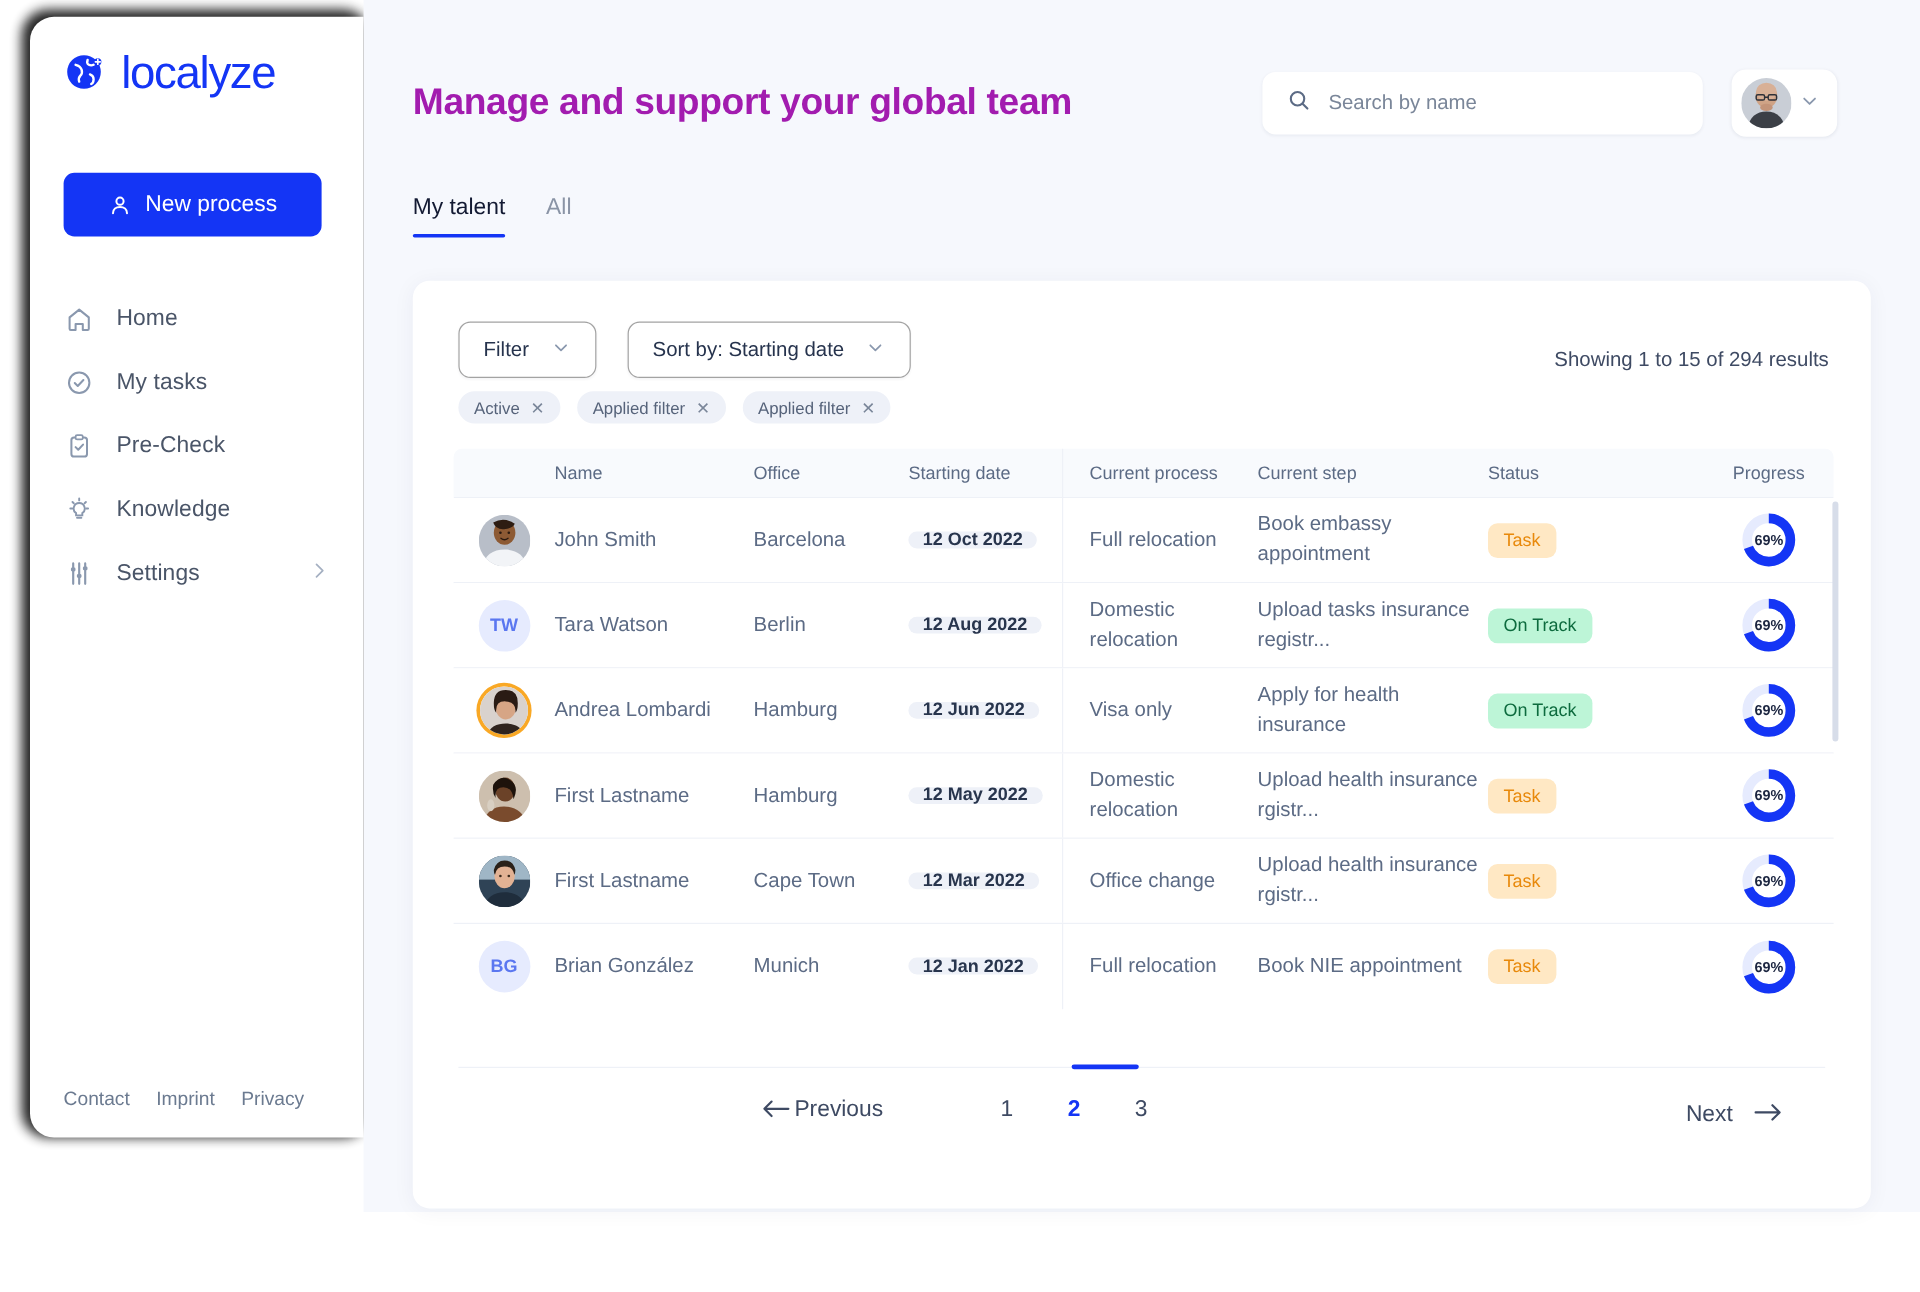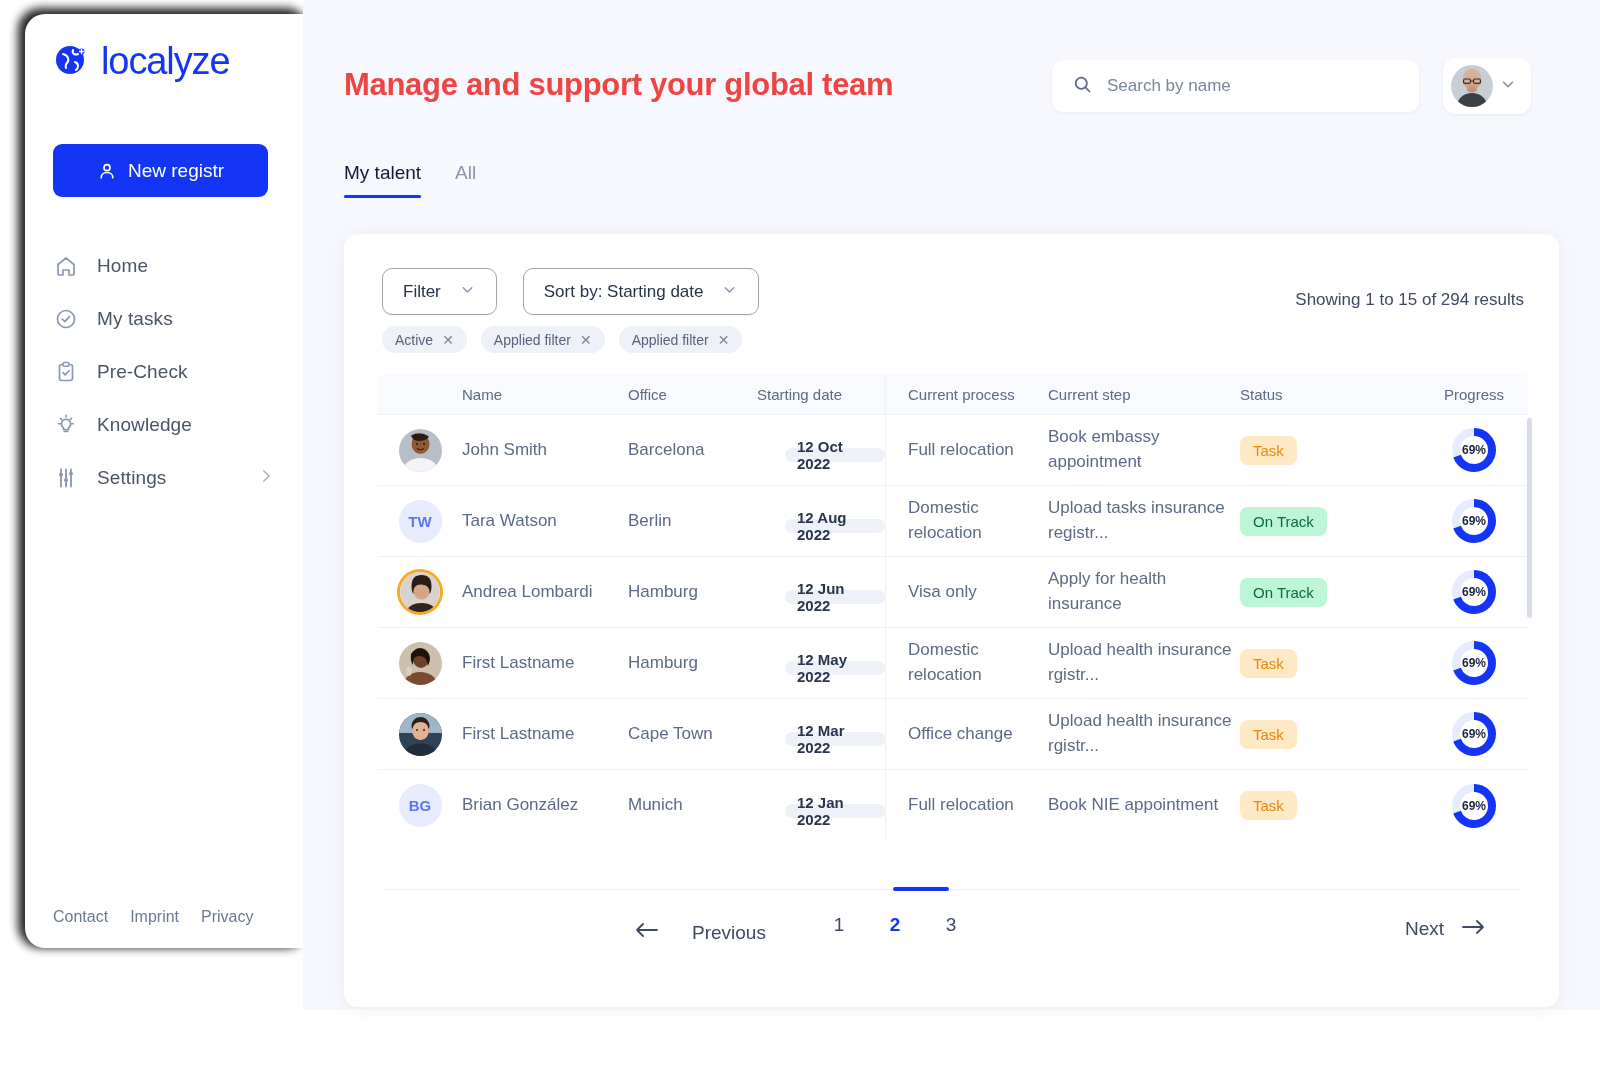--- a/index.html
+++ b/index.html
@@ -67,21 +67,21 @@
   
   .main {
     position: absolute; left: 303px; top: 0;
     width: 1297px; height: 1010px;
     background: #f6f8fd;
     border-radius: 0 0 0 0;
     z-index: 2;
   }
   .page-title {
     position: absolute; left: 41px; top: 67px;
-    font-size: 31px; font-weight: 700; color: #ef4444;
+    font-size: 31px; font-weight: 700; color: #a21caf;
     letter-spacing: -.3px;
   }
   .search-box {
     position: absolute; left: 749px; top: 60px;
     width: 367px; height: 52px;
     background: #fff; border-radius: 11px;
     display: flex; align-items: center; gap: 14px;
     padding: 0 20px;
     box-shadow: 0 1px 3px rgba(20,30,60,.06);
   }
@@ -170,21 +170,21 @@
   .c-prog { width: 108px; flex: 0 0 108px; display:flex; align-items:center; justify-content:center;}
 
   .thead .c-proc, .tbody .c-proc { border-left: 1px solid #eef1f7; }
   .thead .c-proc { height: 41px; display:flex; align-items:center; }
   .tbody .c-proc { align-self: stretch; display: flex; align-items: center; }
 
   .cell-txt { font-size: 17px; color: #5c6b85; line-height: 1.45; }
   .date-pill {
     display: inline-flex; align-items: center; justify-content: center;
     background: #eef1f8; border-radius: 7px; height: 14px; padding: 0 12px;
-    font-size: 15px; color: #28354d; font-weight: 600; margin-left: 28px;
+    font-size: 15px; color: #28354d; font-weight: 600;
   }
   .avatar-sm { width: 43px; height: 43px; border-radius: 50%; overflow: hidden; }
   .avatar-init {
     width: 43px; height: 43px; border-radius: 50%;
     background: #e6ebfe; color: #5b77f0; font-size: 15px; font-weight: 600;
     display: flex; align-items: center; justify-content: center;
   }
   .badge {
     display: inline-flex; align-items: center; justify-content: center;
     height: 29px; border-radius: 8px; padding: 0 13px;
@@ -215,21 +215,21 @@
     position: absolute; left: 38px; right: 38px; top: 655px;
     height: 1px; background: #eef1f7;
   }
   .pag-active-bar {
     position: absolute; left: 549px; top: 653px; width: 56px; height: 4px;
     background: #1435f5; border-radius: 2px;
   }
   .pag { position: absolute; left: 0; right: 0; top: 680px; height: 46px; }
   .pag-prev {
     position: absolute; left: 290px; top: 0; height: 30px;
-    display: flex; align-items: flex-end; gap: 32px; cursor: pointer;
+    display: flex; align-items: flex-start; gap: 2px; cursor: pointer;
   }
   .pag-next {
     position: absolute; right: 73px; top: 0; height: 30px;
     display: flex; align-items: center; gap: 16px; cursor: pointer;
   }
   .pag-lbl { font-size: 19px; color: #3e4a63; }
   .pag-nums {
     position: absolute; left: 486px; top: 0; display: flex; gap: 38px;
   }
   .pag-num {
@@ -254,21 +254,21 @@
         <path d="M26.5 9.5 h4 M28.5 7.5 v4" stroke="#fff" stroke-width="1.4" stroke-linecap="round"></path>
       </svg>
       <span class="logo-word">localyze</span>
     </div>
 
     <div class="new-process-btn">
       <svg width="20" height="20" viewBox="0 0 24 24">
         <circle cx="12" cy="8" r="3.6" stroke="#fff" stroke-width="2" fill="none"></circle>
         <path d="M5 20c0-3.9 3.1-6.2 7-6.2s7 2.3 7 6.2" stroke="#fff" stroke-width="2" fill="none" stroke-linecap="round"></path>
       </svg>
-      <span class="lbl">New registr</span>
+      <span class="lbl">New process</span>
     </div>
 
     <div class="nav">
 
       <div class="nav-item">
         <span class="ico">
           <svg width="24" height="24" viewBox="0 0 24 24">
               <path d="M4 10.5 12 4l8 6.5V20a1 1 0 0 1-1 1h-4v-5h-6v5H5a1 1 0 0 1-1-1z" stroke="#8a98ae" stroke-width="1.7" fill="none" stroke-linejoin="round"></path>
             </svg>
         </span>

